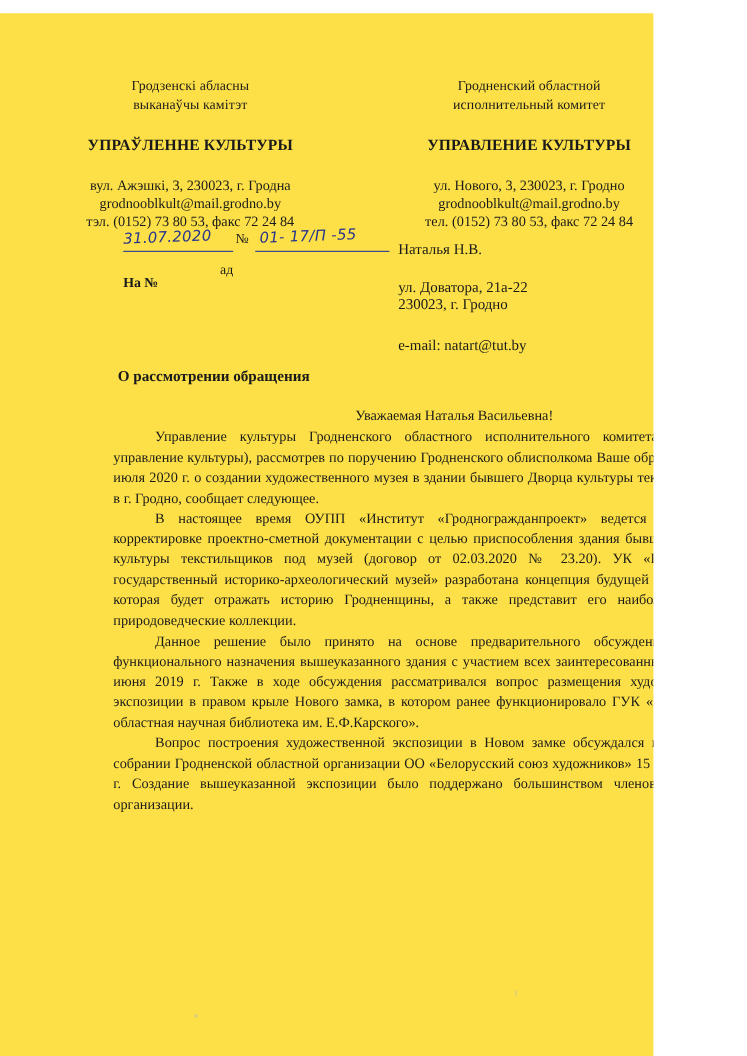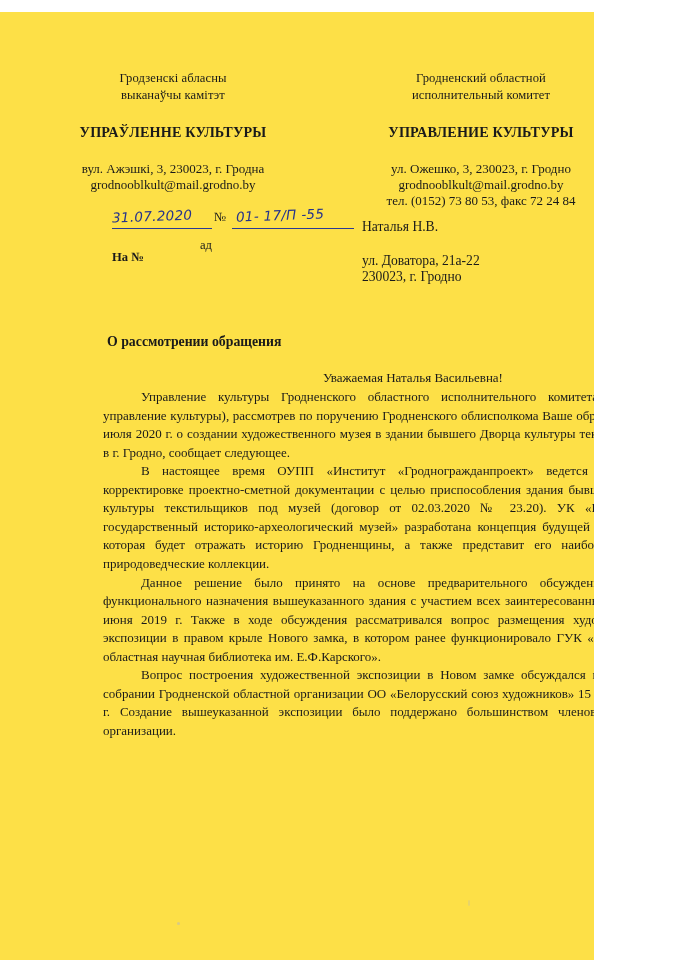--- a/index.html
+++ b/index.html
@@ -171,31 +171,32 @@
 
     <div class="lh-col left">
       <div class="lh-org">
         <div>Гродзенскі абласны</div>
         <div>выканаўчы камітэт</div>
       </div>
       <div class="lh-title">УПРАЎЛЕННЕ КУЛЬТУРЫ</div>
       <div class="lh-addr">
         <div>вул. Ажэшкі, 3, 230023, г. Гродна</div>
         <div>grodnooblkult@mail.grodno.by</div>
+        <div>тэл. (0152) 73 80 53, факс 72 24 84</div>
       </div>
     </div>
 
     <div class="lh-col right">
       <div class="lh-org">
         <div>Гродненский областной</div>
         <div>исполнительный комитет</div>
       </div>
       <div class="lh-title">УПРАВЛЕНИЕ КУЛЬТУРЫ</div>
       <div class="lh-addr">
-        <div>ул. Ожешко, 3, 230023, г. Гродно</div>
+        <div>ул. Нового, 3, 230023, г. Гродно</div>
         <div>grodnooblkult@mail.grodno.by</div>
         <div>тел. (0152) 73 80 53, факс 72 24 84</div>
       </div>
     </div>
 
   </div>
 
   <div class="refblock">
     <div class="ref-row1">
       <span class="hand ref-date">31.07.2020</span>
@@ -207,20 +208,21 @@
     <div class="ref-row2">
       <span class="na">На №</span>
       <span class="ad">ад</span>
     </div>
   </div>
 
   <div class="addressee">
     <div class="addr-name">Наталья Н.В.</div>
     <div class="addr-street">ул. Доватора, 21а-22</div>
     <div class="addr-street">230023, г. Гродно</div>
+    <div class="addr-email">e-mail: natart@tut.by</div>
   </div>
 
   <div class="subject">О рассмотрении обращения</div>
 
   <div class="body">
     <div class="salutation">Уважаемая Наталья Васильевна!</div>
     <p class="first">Управление культуры Гродненского областного исполнительного комитета (далее – управление культуры), рассмотрев по поручению Гродненского облисполкома Ваше обращение от 9 июля 2020 г. о создании художественного музея в здании бывшего Дворца культуры текстильщиков в г. Гродно, сообщает следующее.</p>
     <p>В настоящее время ОУПП «Институт «Гродногражданпроект» ведется работа по корректировке проектно-сметной документации с целью приспособления здания бывшего Дворца культуры текстильщиков под музей (договор от 02.03.2020 № 23.20). УК «Гродненский государственный историко-археологический музей» разработана концепция будущей экспозиции, которая будет отражать историю Гродненщины, а также представит его наиболее ценные природоведческие коллекции.</p>
     <p>Данное решение было принято на основе предварительного обсуждения вопроса функционального назначения вышеуказанного здания с участием всех заинтересованных служб 21 июня 2019 г. Также в ходе обсуждения рассматривался вопрос размещения художественной экспозиции в правом крыле Нового замка, в котором ранее функционировало ГУК «Гродненская областная научная библиотека им. Е.Ф.Карского».</p>
     <p>Вопрос построения художественной экспозиции в Новом замке обсуждался на итоговом собрании Гродненской областной организации ОО «Белорусский союз художников» 15 ноября 2019 г. Создание вышеуказанной экспозиции было поддержано большинством членов областной организации.</p>

